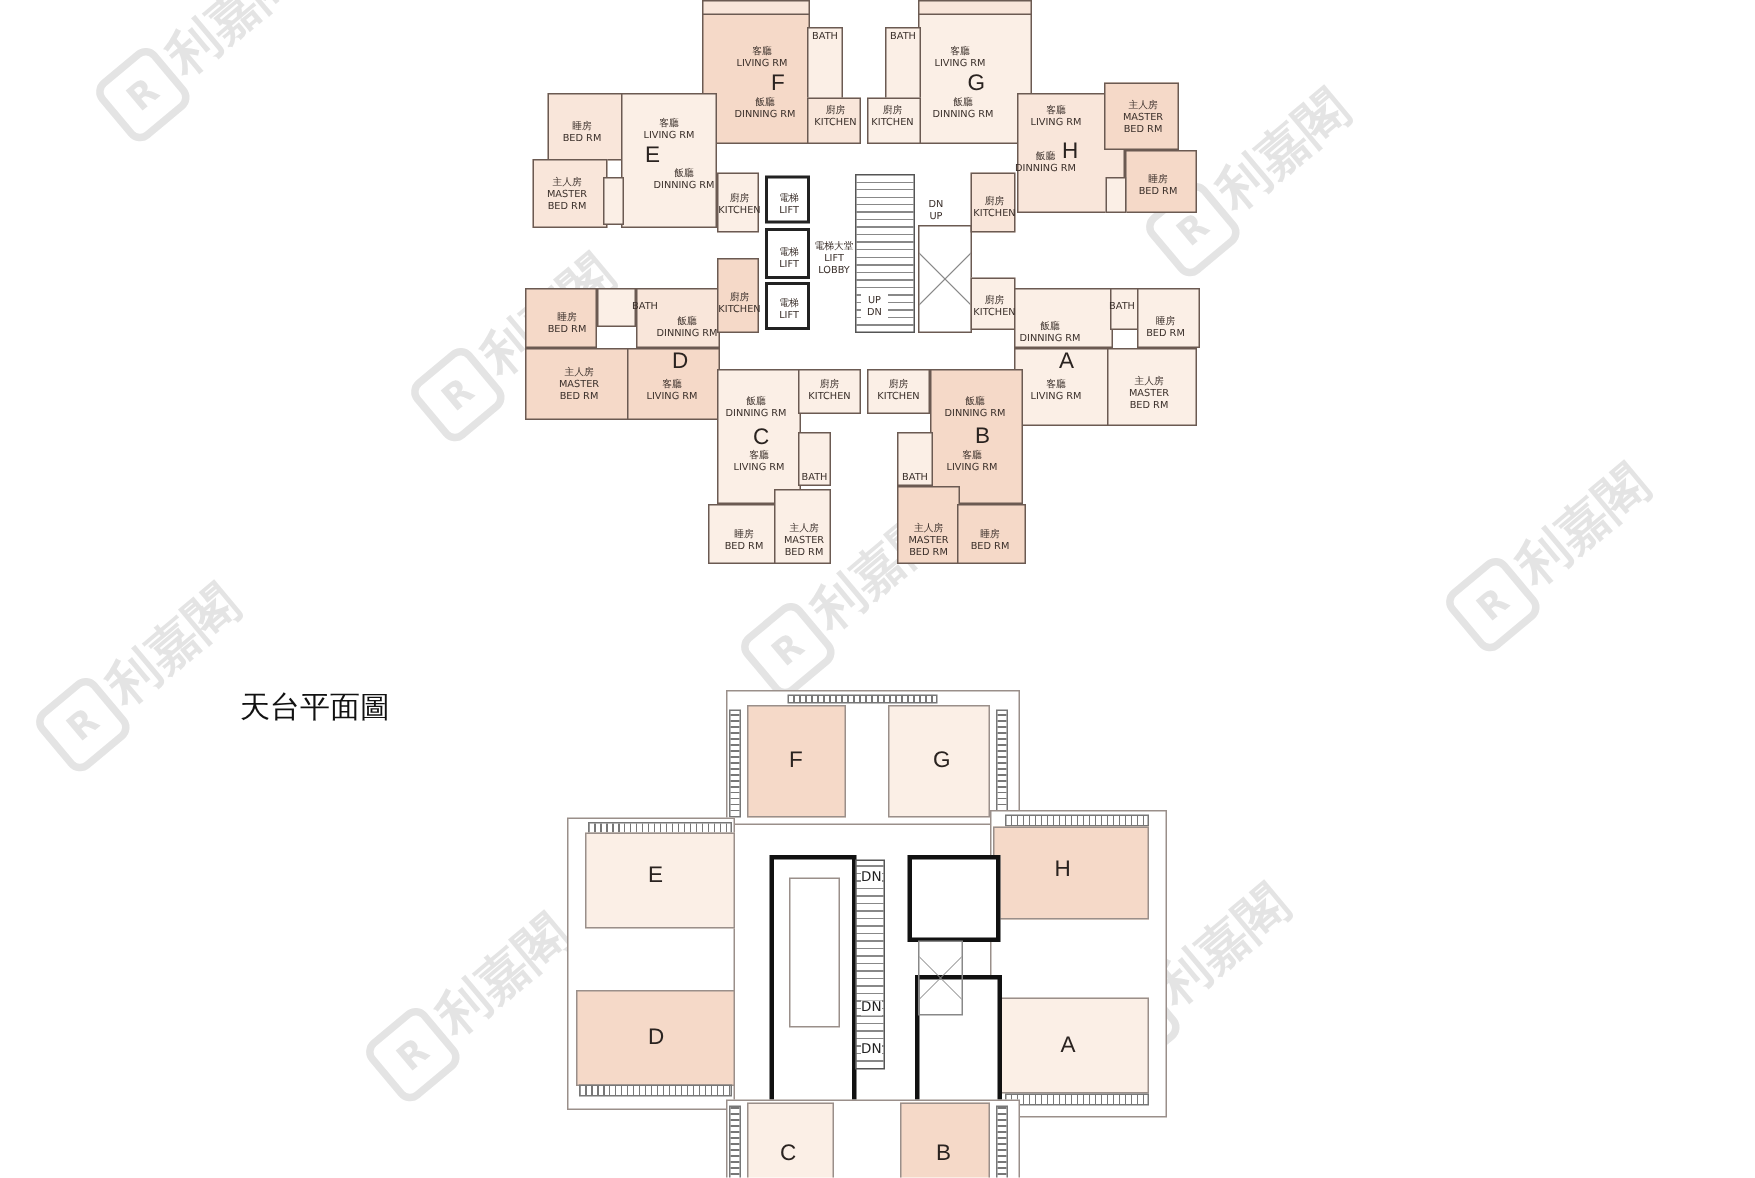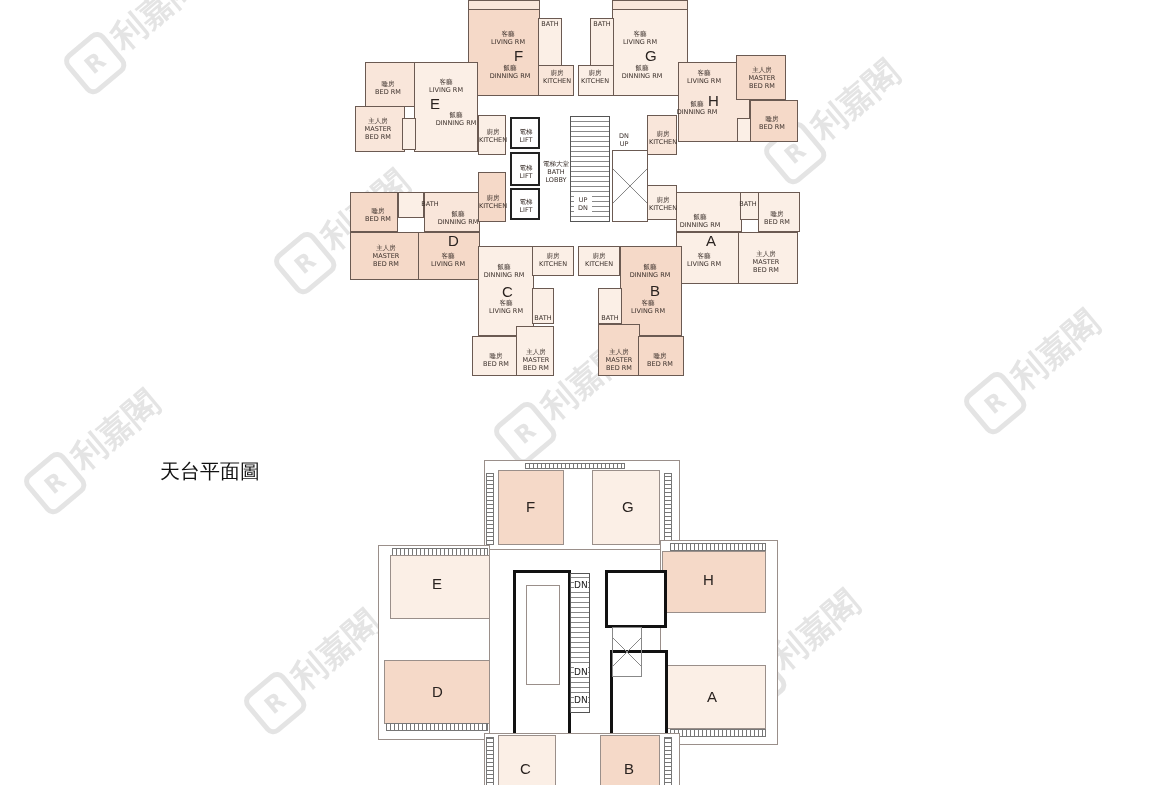--- a/index.html
+++ b/index.html
@@ -102,21 +102,21 @@
   <div class="room thick" style="left:510px;top:117px;width:30px;height:32px;background:#fff;"></div>
   <div class="room thick" style="left:510px;top:152px;width:30px;height:34px;background:#fff;"></div>
   <div class="room thick" style="left:510px;top:188px;width:30px;height:32px;background:#fff;"></div>
   <div class="lbl" style="left:512px;top:128px;width:28px;">電梯
 LIFT</div>
   <div class="lbl" style="left:512px;top:164px;width:28px;">電梯
 LIFT</div>
   <div class="lbl" style="left:512px;top:198px;width:28px;">電梯
 LIFT</div>
   <div class="lbl" style="left:542px;top:160px;width:28px;">電梯大堂
-BATH
+LIFT
 LOBBY</div>
   <div class="stair" style="left:570px;top:116px;width:40px;height:106px;"></div>
   <div class="lbl" style="left:614px;top:132px;width:20px;background:#fff;">DN
 UP</div>
   <div class="lbl" style="left:574px;top:196px;width:18px;background:#fff;">UP
 DN</div>
   <div class="room" style="left:612px;top:150px;width:36px;height:72px;background:linear-gradient(45deg,transparent 49%,#888 50%,transparent 51%),linear-gradient(-45deg,transparent 49%,#888 50%,transparent 51%);"></div>
 
   <div class="room r1" style="left:350px;top:192px;width:48px;height:40px;"></div>
   <div class="room r3" style="left:398px;top:192px;width:26px;height:26px;"></div>

